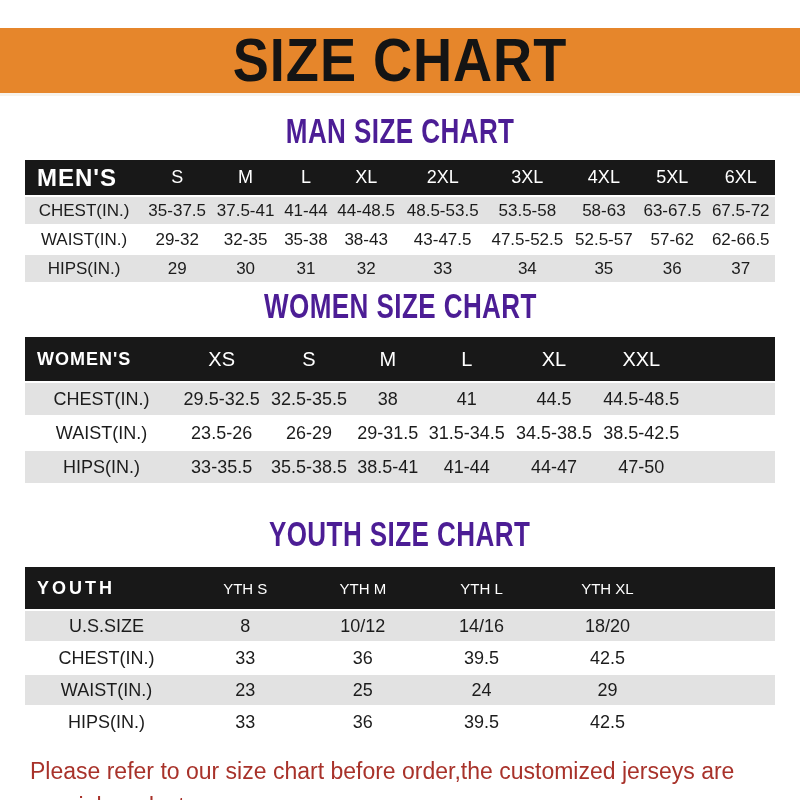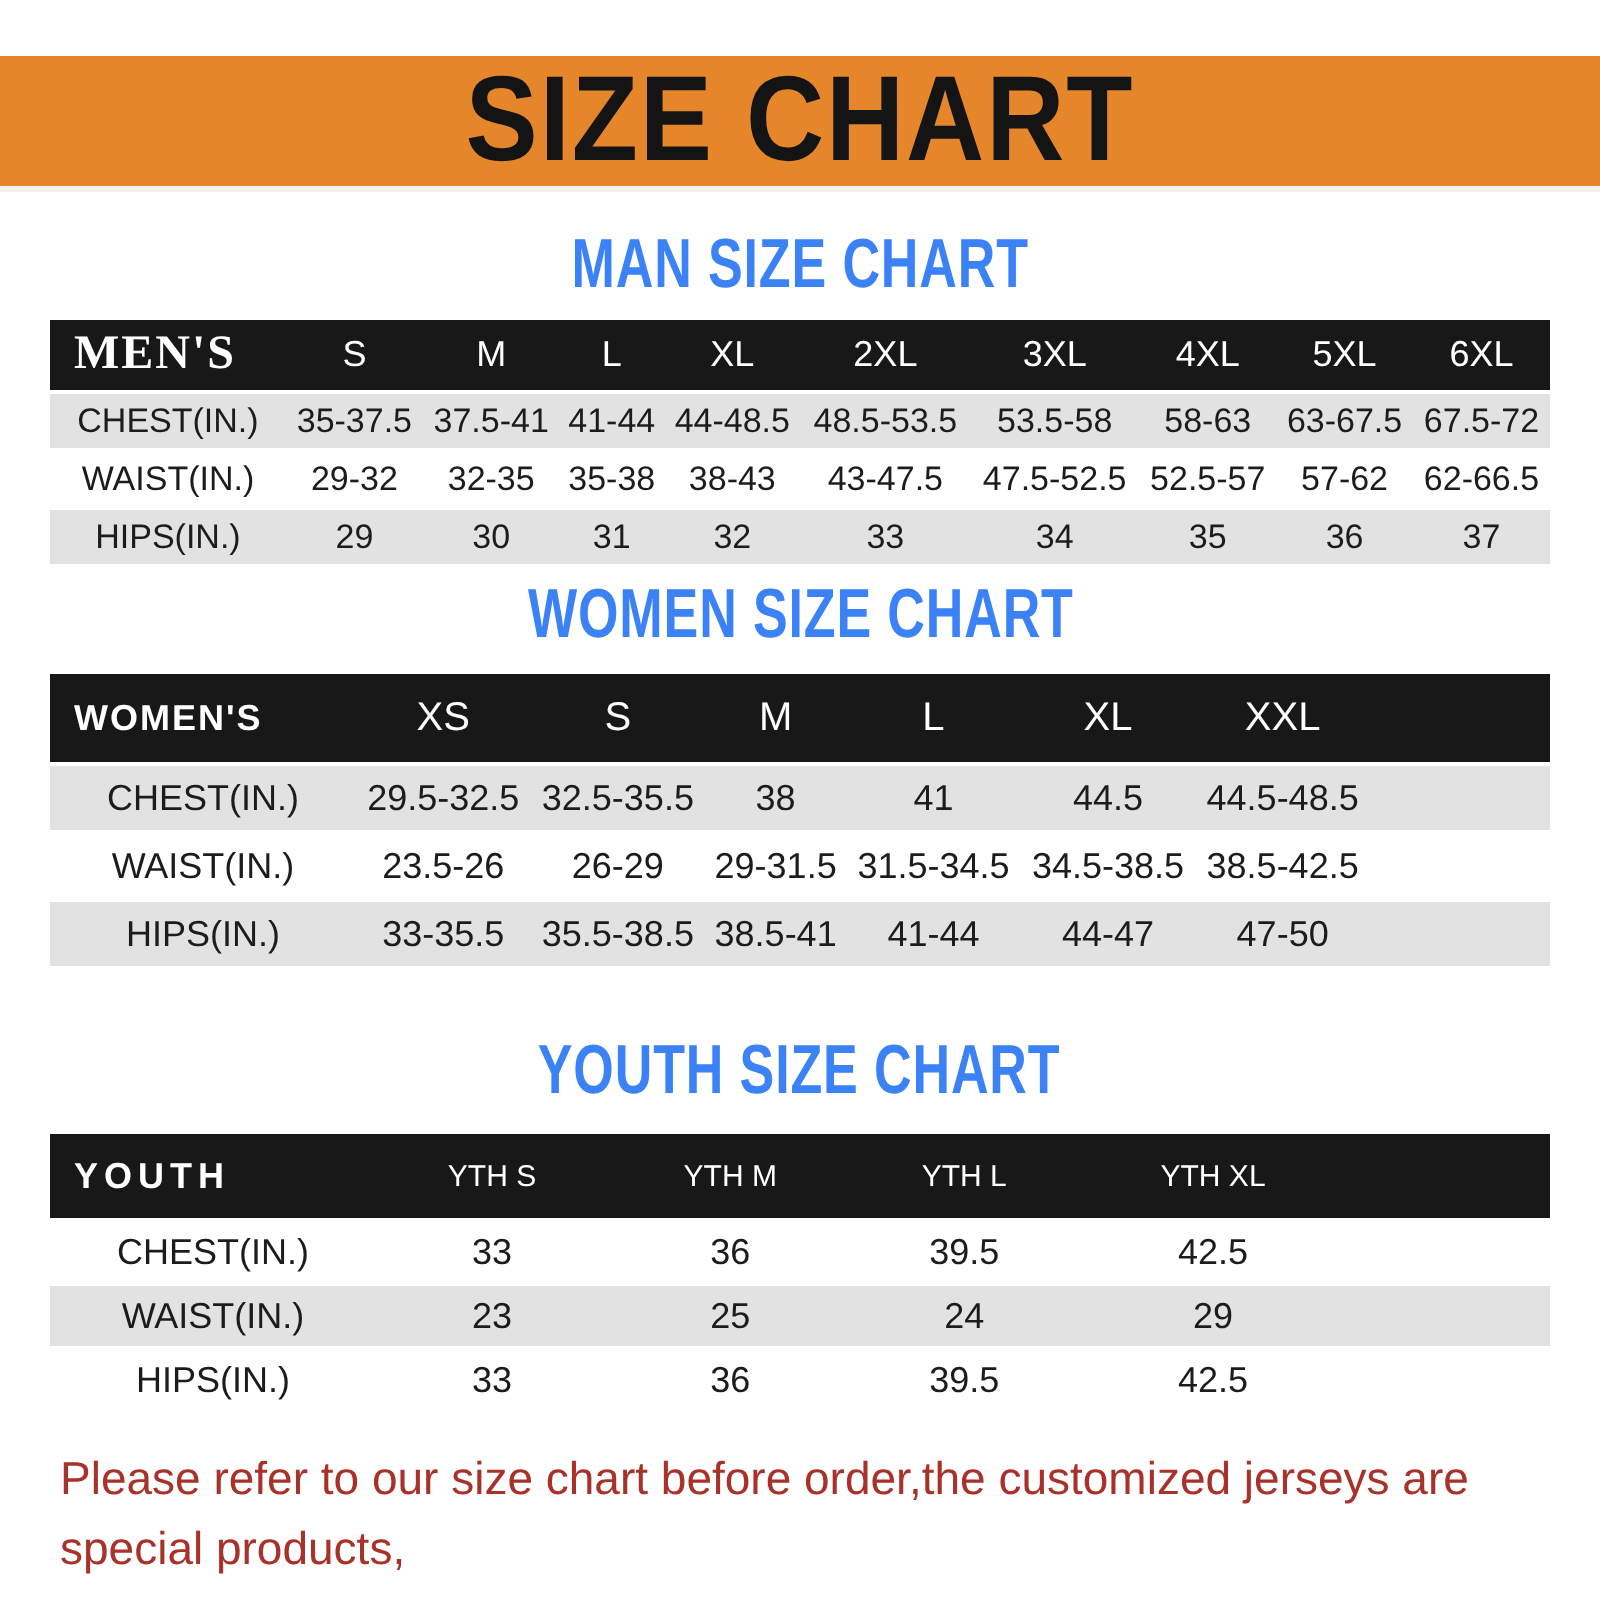--- a/index.html
+++ b/index.html
@@ -34,21 +34,21 @@
     font-weight: bold;
     color: #141414;
     letter-spacing: 1px;
     transform: scale(0.95, 1.06);
     white-space: nowrap;
     line-height: 1;
   }
   .section-heading {
     text-align: center;
     margin: 0;
-    color: #3b82f6;
+    color: #4c1d95;
     line-height: 1;
   }
   .section-heading .hx {
     display: inline-block;
     font-size: 31px;
     font-weight: bold;
     letter-spacing: 0.5px;
     transform: scale(0.84, 1.12);
     white-space: nowrap;
   }
@@ -80,21 +80,21 @@
     text-align: center;
     color: #1c1c1c;
     border-bottom: 2px solid #ffffff;
     white-space: nowrap;
   }
   tbody tr.gray td  { background: var(--row-gray); }
   tbody tr.white td { background: #ffffff; }
 
   
   .t-men thead th { height: 33px; font-size: 18px; }
-  .t-men thead th.hlabel { font-size: 24px; letter-spacing: 1px; width: 105px; font-family: Liberation Serif, serif; }
+  .t-men thead th.hlabel { font-size: 24px; letter-spacing: 1px; width: 105px; }
   .t-men tbody td { height: 25px; font-size: 17px; }
 
   
   .t-women thead th { height: 42px; font-size: 20px; }
   .t-women thead th.hlabel { font-size: 18px; letter-spacing: 1px; width: 140px; }
   .t-women tbody td { height: 30px; font-size: 18px; }
 
   
   .t-youth thead th { height: 40px; font-size: 15px; }
   .t-youth thead th.hlabel { font-size: 18px; letter-spacing: 3px; width: 150px; }
@@ -231,20 +231,28 @@
       <tr>
         <th class="hlabel">YOUTH</th>
         <th>YTH S</th>
         <th>YTH M</th>
         <th>YTH L</th>
         <th>YTH XL</th>
         <th class="filler" style="width: 100px;"></th>
       </tr>
     </thead>
     <tbody>
+      <tr class="gray">
+        <td class="rlabel">U.S.SIZE</td>
+        <td>8</td>
+        <td>10/12</td>
+        <td>14/16</td>
+        <td>18/20</td>
+        <td></td>
+      </tr>
       <tr class="white">
         <td class="rlabel">CHEST(IN.)</td>
         <td>33</td>
         <td>36</td>
         <td>39.5</td>
         <td>42.5</td>
         <td></td>
       </tr>
       <tr class="gray">
         <td class="rlabel">WAIST(IN.)</td>

